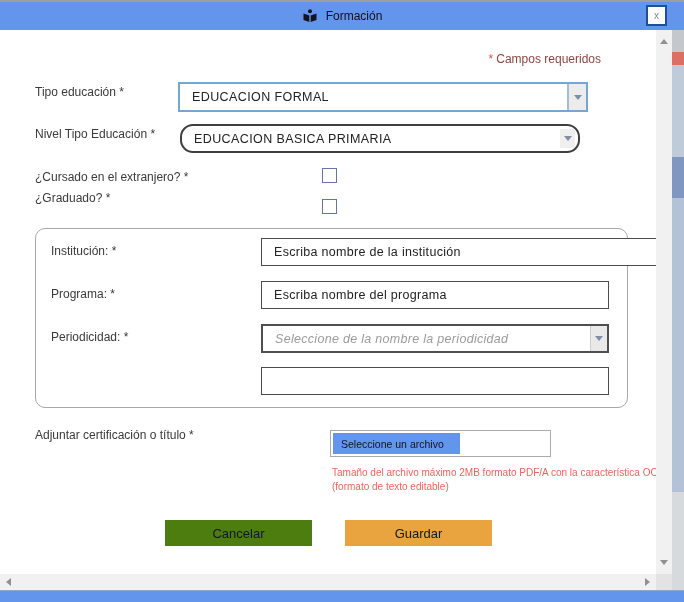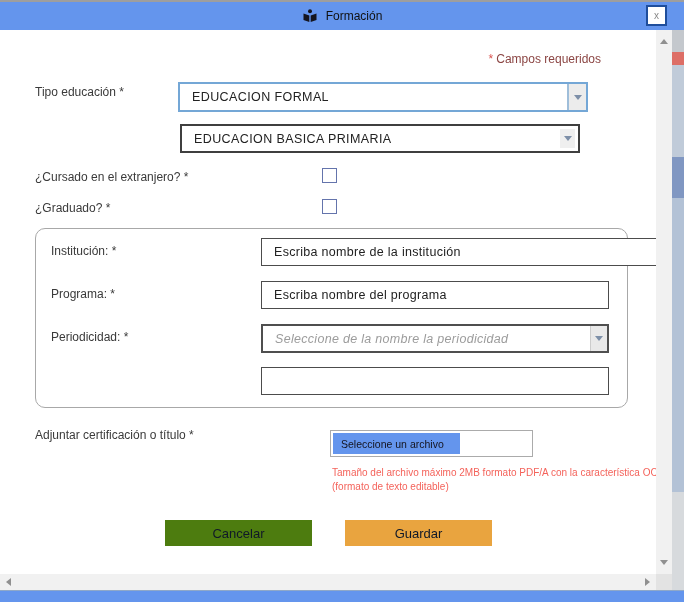--- a/index.html
+++ b/index.html
@@ -38,21 +38,21 @@
   
   .cbox{position:absolute;width:13px;height:13px;background:#fff;border:1px solid #6474AC;
         box-sizing:content-box;cursor:pointer;}
   
   .group{position:absolute;left:35px;top:198px;width:593px;height:180px;
          border:1px solid #A8A8A8;border-radius:10px;box-sizing:border-box;}
   .tinput{position:absolute;box-sizing:border-box;border:1px solid #4c4c4c;background:#fff;
           font-size:12.5px;color:#222;padding:0 0 0 12px;font-family:"Liberation Sans",sans-serif;
           letter-spacing:0.3px;}
   
-  .filebox{position:absolute;left:330px;top:400px;width:203px;height:27px;
+  .filebox{position:absolute;left:330px;top:400px;width:221px;height:27px;
            border:1px solid #ABABAB;box-sizing:border-box;background:#fff;}
   .filebtn{position:absolute;left:2px;top:2px;width:127px;height:21px;background:#6495ED;
            border:none;color:#14141e;font-size:10.5px;text-align:left;padding:0 0 0 8px;
            cursor:pointer;font-family:"Liberation Sans",sans-serif;}
   .redhelp{position:absolute;left:332px;font-size:10px;color:#F4635B;line-height:14px;white-space:nowrap;}
   
   .btn{position:absolute;top:490px;width:147px;height:26px;border:none;font-size:13px;
        color:#101828;cursor:pointer;font-family:"Liberation Sans",sans-serif;}
   .btn-cancel{left:165px;background:#4d7c0f;}
   .btn-save{left:345px;background:#E9A43F;}
@@ -100,31 +100,32 @@
     </div>
 
     <div class="flabel" style="left:35px;top:55px;">Tipo educación *</div>
     <div class="sel sel-focus" style="left:178px;top:52px;width:410px;height:30px;">
       <span>EDUCACION FORMAL</span>
       <span class="arrow-strip">
           <span class="tri-down"></span>
         </span>
     </div>
 
-    <div class="sel sel-dark" style="left:180px;top:94px;width:400px;height:29px;">
+    <div class="flabel" style="left:35px;top:97px;">Nivel Tipo Educación *</div>
+    <div class="sel sel-dark" style="left:180px;top:94px;width:400px;height:29px;border-radius:13px;">
       <span>EDUCACION BASICA PRIMARIA</span>
       <span class="arrow-float">
           <span class="tri-down"></span>
         </span>
     </div>
 
     <div class="flabel" style="left:35px;top:140px;">¿Cursado en el extranjero? *</div>
     <span class="cbox" style="left:322px;top:138px;"></span>
 
-    <div class="flabel" style="left:35px;top:171px;">¿Graduado? *</div>
+    <div class="flabel" style="left:35px;top:161px;">¿Graduado? *</div>
     <span class="cbox" style="left:322px;top:169px;"></span>
 
     <div class="group">
       <div class="flabel" style="left:15px;top:15px;">Institución: *</div>
       <input class="tinput" style="left: 225px; top: 9px; width: 407px; height: 28px;" value="Escriba nombre de la institución">
 
       <div class="flabel" style="left:15px;top:58px;">Programa: *</div>
       <input class="tinput" style="left: 225px; top: 52px; width: 348px; height: 28px;" value="Escriba nombre del programa">
 
       <div class="flabel" style="left:15px;top:101px;">Periodicidad: *</div>

